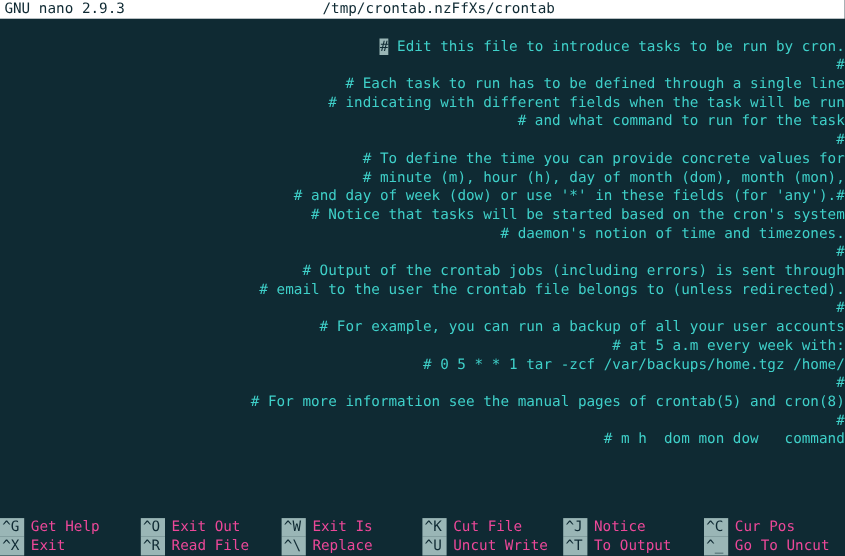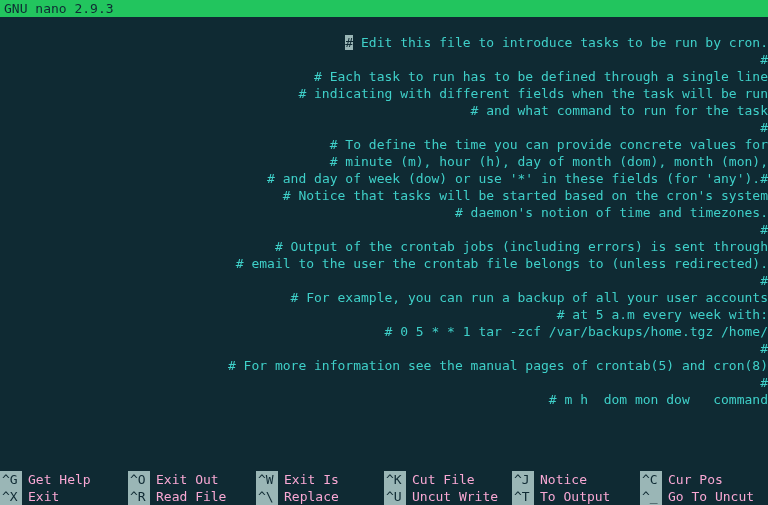--- a/index.html
+++ b/index.html
@@ -8,21 +8,21 @@
     width: 768px;
     height: 505px;
     background: #0f2a33;
     font-family: "DejaVu Sans Mono", "Menlo", "Consolas", monospace;
     font-size: 13px;
     line-height: 17px;
     overflow: hidden;
   }
   .titlebar {
     height: 17px;
-    background: #22c55e;
+    background: #ffffff;
     color: #0f2a33;
     display: flex;
     align-items: center;
     padding: 0 4px;
     white-space: pre;
   }
   .titlebar .left  { flex: 0 0 auto; }
   .titlebar .center{ flex: 1 1 auto; text-align: center; }
   .titlebar .right { flex: 0 0 auto; width: 80px; }
   .editor {
@@ -58,30 +58,31 @@
   }
   .help-key {
     background: #9ab6b6;
     color: #0f2a33;
     padding: 0 2px;
     min-width: 18px;
     text-align: left;
     white-space: pre;
   }
   .help-label {
-    color: #f9a8d4;
+    color: #ec4899;
     padding-left: 6px;
     white-space: pre;
   }
 </style>
 </head>
 <body>
 
 <div class="titlebar">
   <span class="left">GNU nano 2.9.3</span>
+  <span class="center">/tmp/crontab.nzFfXs/crontab</span>
   <span class="right"></span>
 </div>
 
 <div class="spacer"></div>
 
 <div class="editor" id="editor"><div class="line"><span class="cursor-block">#</span> Edit this file to introduce tasks to be run by cron.</div><div class="line">#</div><div class="line"># Each task to run has to be defined through a single line</div><div class="line"># indicating with different fields when the task will be run</div><div class="line"># and what command to run for the task</div><div class="line">#</div><div class="line"># To define the time you can provide concrete values for</div><div class="line"># minute (m), hour (h), day of month (dom), month (mon),</div><div class="line"># and day of week (dow) or use '*' in these fields (for 'any').#</div><div class="line"># Notice that tasks will be started based on the cron's system</div><div class="line"># daemon's notion of time and timezones.</div><div class="line">#</div><div class="line"># Output of the crontab jobs (including errors) is sent through</div><div class="line"># email to the user the crontab file belongs to (unless redirected).</div><div class="line">#</div><div class="line"># For example, you can run a backup of all your user accounts</div><div class="line"># at 5 a.m every week with:</div><div class="line"># 0 5 * * 1 tar -zcf /var/backups/home.tgz /home/</div><div class="line">#</div><div class="line"># For more information see the manual pages of crontab(5) and cron(8)</div><div class="line">#</div><div class="line"># m h  dom mon dow   command</div></div>
 
 <div class="help">
   <div class="help-row" id="help-row-1">
       <div class="help-cell">

